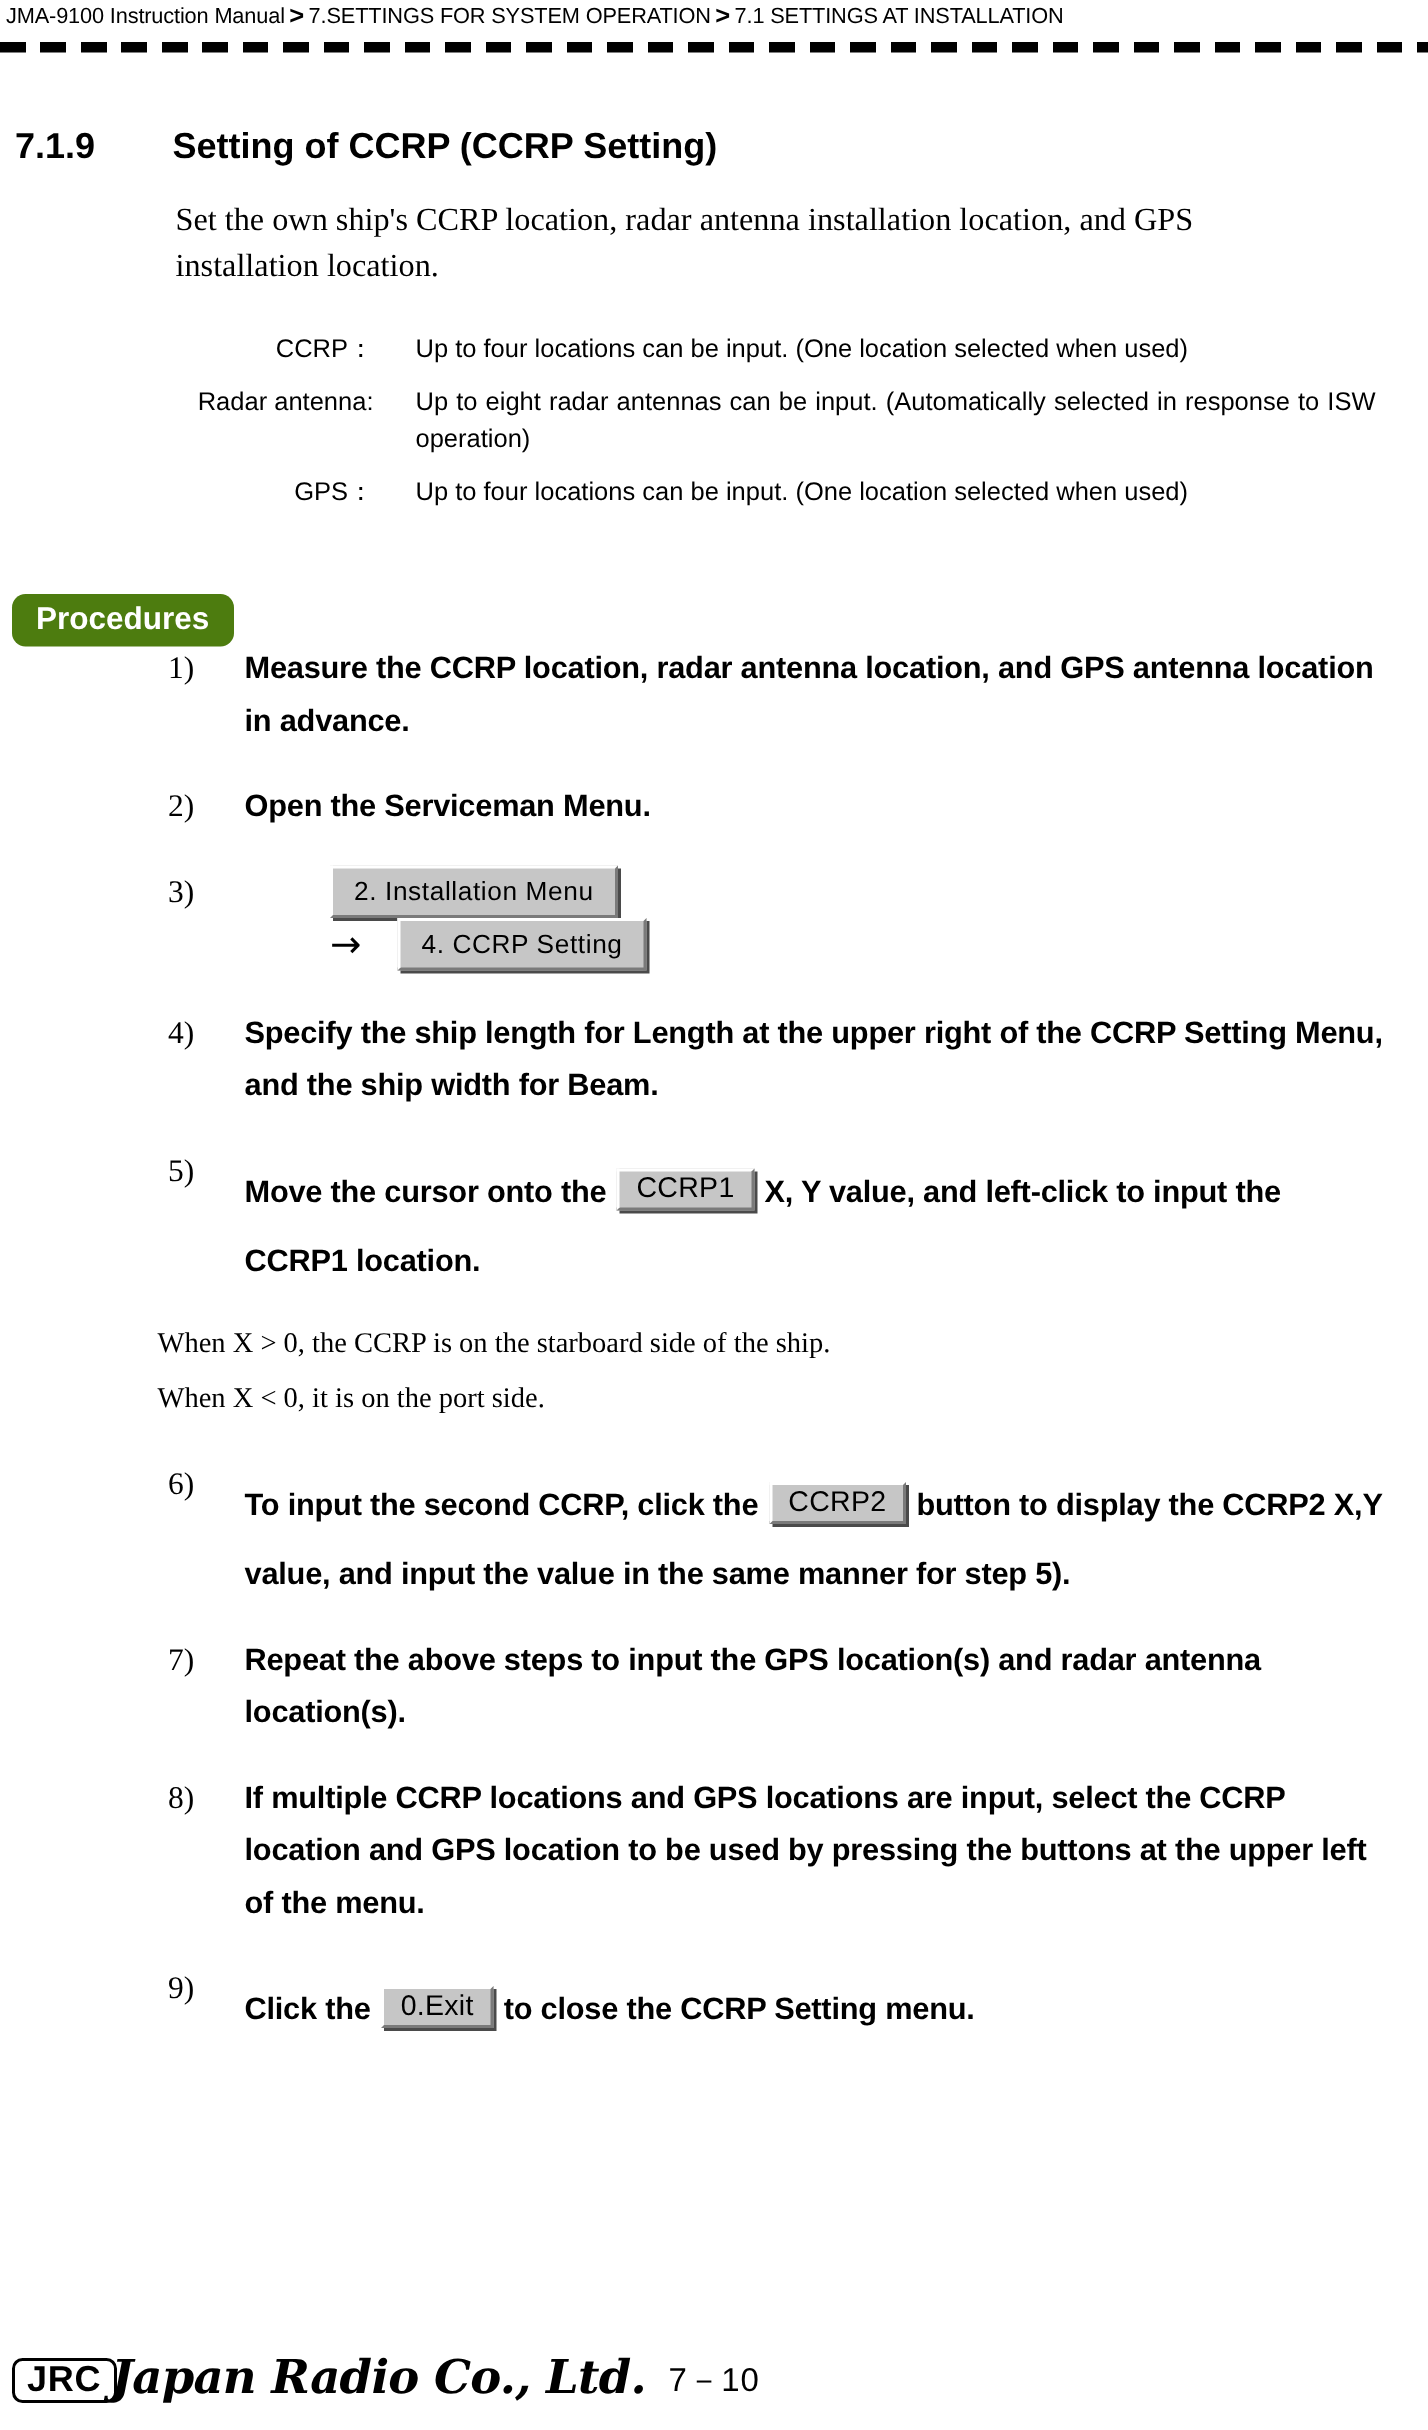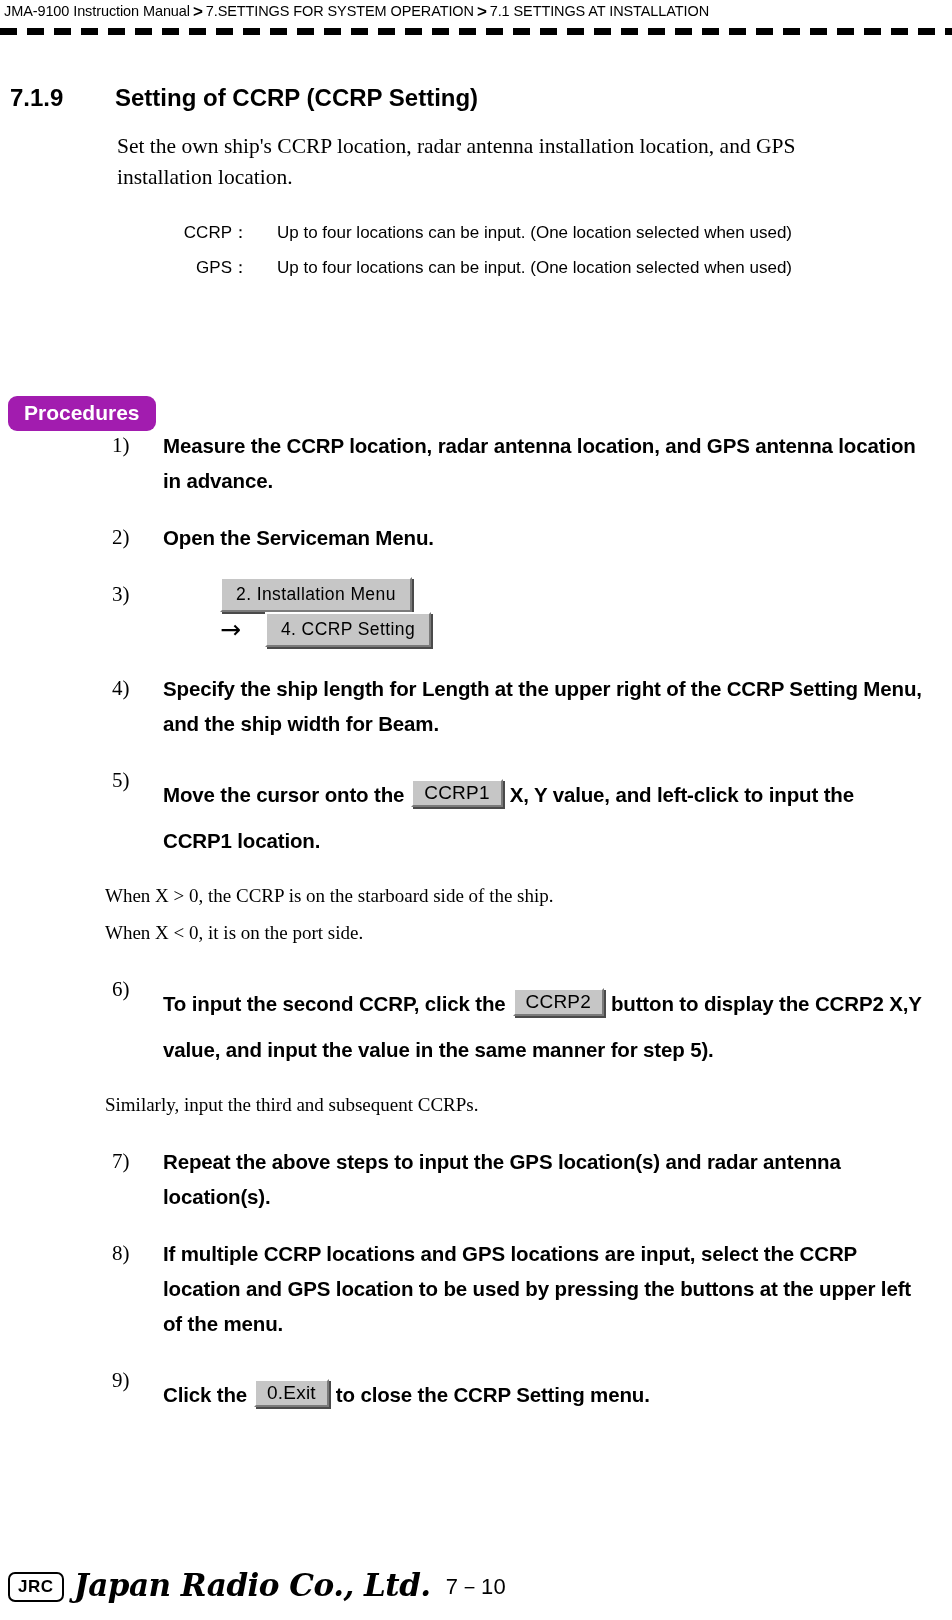--- a/index.html
+++ b/index.html
@@ -108,21 +108,21 @@
   .defdesc.justify {
     text-align: justify;
     text-justify: inter-word;
   }
 
   
   .proc-badge {
     position: absolute;
     top: 396px;
     left: 8px;
-    background: #a21caf;
+    background: #4d7c0f;
     color: #ffffff;
     border-radius: 9px;
     padding: 5px 16px 6px 16px;
     font-family: "Liberation Sans", "DejaVu Sans", sans-serif;
     font-weight: bold;
     font-size: 21px;
     line-height: 24px;
   }
 
   
@@ -223,21 +223,21 @@
   }
   .jrc-mark {
     position: absolute;
     left: 8px;
     top: 10px;
     border: 2.5px solid #000000;
     border-radius: 7px;
     padding: 1px 8px 2px 8px;
     font-family: "Liberation Sans", "DejaVu Sans", sans-serif;
     font-weight: bold;
-    font-size: 17px;
+    font-size: 24px;
     line-height: 23px;
     letter-spacing: 0.5px;
   }
   .jrc-name {
     position: absolute;
     left: 74px;
     top: 4px;
     font-family: "DejaVu Serif", "Liberation Serif", serif;
     font-style: italic;
     font-weight: bold;
@@ -270,20 +270,24 @@
 <div class="sec-head">
   <span class="sec-num">7.1.9</span><span>Setting of CCRP (CCRP Setting)</span>
 </div>
 
 <div class="intro">Set the own ship's CCRP location, radar antenna installation location, and GPS installation location.</div>
 
 <div class="deflist">
   <div class="defrow">
     <div class="defterm">CCRP：</div>
     <div class="defdesc">Up to four locations can be input. (One location selected when used)</div>
+  </div>
+  <div class="defrow">
+    <div class="defterm">Radar antenna:</div>
+    <div class="defdesc justify">Up to eight radar antennas can be input. (Automatically selected in response to ISW operation)</div>
   </div>
   <div class="defrow">
     <div class="defterm">GPS：</div>
     <div class="defdesc">Up to four locations can be input. (One location selected when used)</div>
   </div>
 </div>
 
 <div class="proc-badge">Procedures</div>
 
 <div class="steps">
@@ -323,21 +327,20 @@
   </div>
 
   <div class="note">When X &gt; 0, the CCRP is on the starboard side of the ship.</div>
   <div class="note" style="margin-bottom:24px;">When X &lt; 0, it is on the port side.</div>
 
   <div class="step">
     <span class="step-num">6)</span>
     <span class="step-text"><span>To input the second CCRP, click the</span><span class="menubtn inline">CCRP2</span><span>button to display the CCRP2 X,Y value, and input the value in the same manner for step 5).</span></span>
   </div>
 
-  <div class="note" style="margin-bottom:24px;">Similarly, input the third and subsequent CCRPs.</div>
 
   <div class="step">
     <span class="step-num">7)</span>
     <span class="step-text">Repeat the above steps to input the GPS location(s) and radar antenna location(s).</span>
   </div>
 
   <div class="step">
     <span class="step-num">8)</span>
     <span class="step-text">If multiple CCRP locations and GPS locations are input, select the CCRP location and GPS location to be used by pressing the buttons at the upper left of the menu.</span>
   </div>

